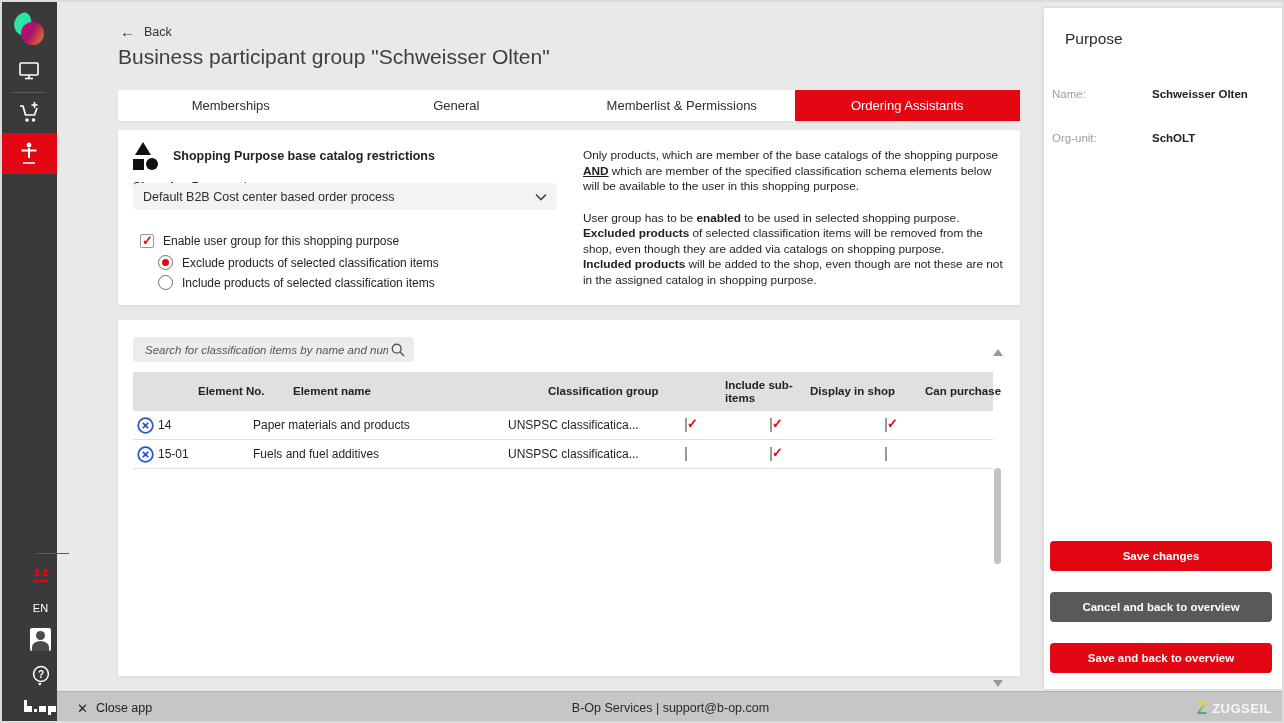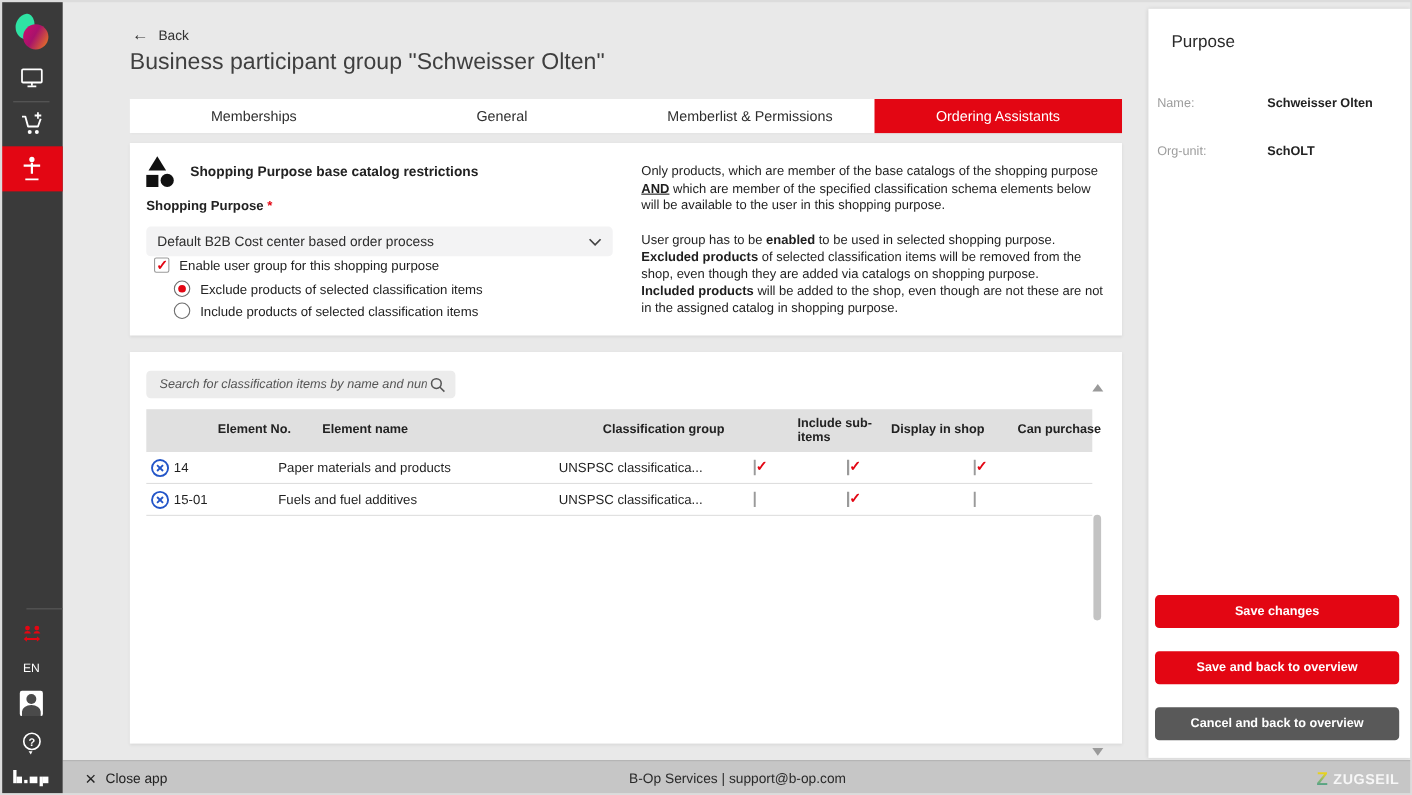--- a/index.html
+++ b/index.html
@@ -14,21 +14,21 @@
   .logo-mark{position:relative;width:32px;height:32px;margin:0 auto;}
   .logo-leaf{position:absolute;left:1px;top:0;width:18px;height:23px;background:#2fe3a4;
     border-radius:70% 30% 45% 55%/55% 35% 65% 45%;transform:rotate(-12deg);}
   .logo-ball{position:absolute;right:1px;bottom:0;width:23px;height:23px;border-radius:50%;
     background:linear-gradient(120deg,#c20f6e 15%,#a8126b 45%,#e87722 95%);}
   .sb-monitor{position:absolute;top:60px;left:0;}
   .sb-div{position:absolute;left:12px;width:33px;height:1px;background:#5a5a5a;}
   .sb-cart{position:absolute;top:100px;left:0;}
   .sb-active{position:absolute;top:133px;left:0;width:57px;height:41px;background:var(--accent);
     display:flex;justify-content:center;align-items:center;}
-  .sb-bottom{position:absolute;bottom:0;left:0;width:57px;}
+  .sb-bottom{position:absolute;bottom:0;left:12px;width:57px;}
   .sb-lang{color:#fff;font-size:11px;text-align:center;margin:14px 0;}
   .avatar-box{width:21px;height:23px;background:#fff;border-radius:2px;position:relative;overflow:hidden;margin:0 auto;}
   .avatar-head{position:absolute;left:6px;top:3px;width:9px;height:9px;border-radius:50%;background:#4a4a4a;}
   .avatar-body{position:absolute;left:2px;top:13px;width:17px;height:12px;border-radius:50% 50% 0 0;background:#4a4a4a;}
   .bop-logo{margin:12px auto 8px;display:block;}
 
   
   .footer{position:absolute;left:57px;right:0;top:691px;height:32px;background:#c6c6c6;
     border-top:1px solid #b3b3b3;z-index:20;display:flex;align-items:center;}
   .close-app{display:flex;align-items:center;gap:8px;margin-left:20px;font-size:12.5px;color:#222;cursor:pointer;}
@@ -60,21 +60,21 @@
   
   .sec-head{position:absolute;left:15px;top:12px;display:flex;align-items:center;gap:14px;}
   .shapes{position:relative;width:26px;height:28px;}
   .shp-tri{position:absolute;left:2px;top:0;width:0;height:0;border-left:8px solid transparent;
     border-right:8px solid transparent;border-bottom:13px solid #111;}
   .shp-sq{position:absolute;left:0;bottom:0;width:11px;height:11px;background:#111;}
   .shp-ci{position:absolute;right:1px;bottom:0;width:12px;height:12px;border-radius:50%;background:#111;}
   .sec-title{font-size:12.5px;font-weight:700;color:#222;}
   .fld-label{position:absolute;left:15px;top:50px;font-size:12px;font-weight:700;color:#222;}
   .req{color:var(--accent);}
-  .select{position:absolute;left:15px;top:76px;width:424px;height:27px;background:#f3f3f4;border-radius:4px;
+  .select{position:absolute;left:15px;top:53px;width:424px;height:27px;background:#f3f3f4;border-radius:4px;
     display:flex;align-items:center;justify-content:space-between;padding:0 10px;box-sizing:border-box;cursor:pointer;}
   .select-val{font-size:12.5px;color:#2d2d2d;}
   .chk-row{position:absolute;display:flex;align-items:center;gap:9px;font-size:12px;color:#222;}
   .cb{width:14px;height:14px;border:1px solid #9a9a9a;border-radius:2px;background:#fff;position:relative;
     box-sizing:border-box;flex:0 0 auto;cursor:pointer;}
   .cb.checked::after{content:"\2713";position:absolute;left:1px;top:-2px;font-size:13px;font-weight:700;color:var(--accent);}
   .radio{width:15px;height:15px;border:1.5px solid #6e6e6e;border-radius:50%;background:#fff;position:relative;
     box-sizing:border-box;flex:0 0 auto;cursor:pointer;}
   .radio.checked::after{content:"";position:absolute;left:2.5px;top:2.5px;width:7px;height:7px;border-radius:50%;
     background:var(--accent);}
@@ -318,22 +318,22 @@
   <div class="details">
     <div class="details-title">Purpose</div>
     <div class="details-fields">
       <div class="df-label">Name:</div>
       <div class="df-value">Schweisser Olten</div>
       <div class="df-label">Org-unit:</div>
       <div class="df-value">SchOLT</div>
     </div>
     <div class="details-btns">
       <button class="dbtn red">Save changes</button>
+      <button class="dbtn gray">Cancel and back to overview</button>
       <button class="dbtn red">Save and back to overview</button>
-      <button class="dbtn gray">Cancel and back to overview</button>
     </div>
   </div>
 
   <div class="footer">
     <div class="close-app">
       <span class="close-x">✕</span>
       <span>Close app</span>
     </div>
     <div class="footer-center">B-Op Services | support@b-op.com</div>
     <div class="footer-brand">

